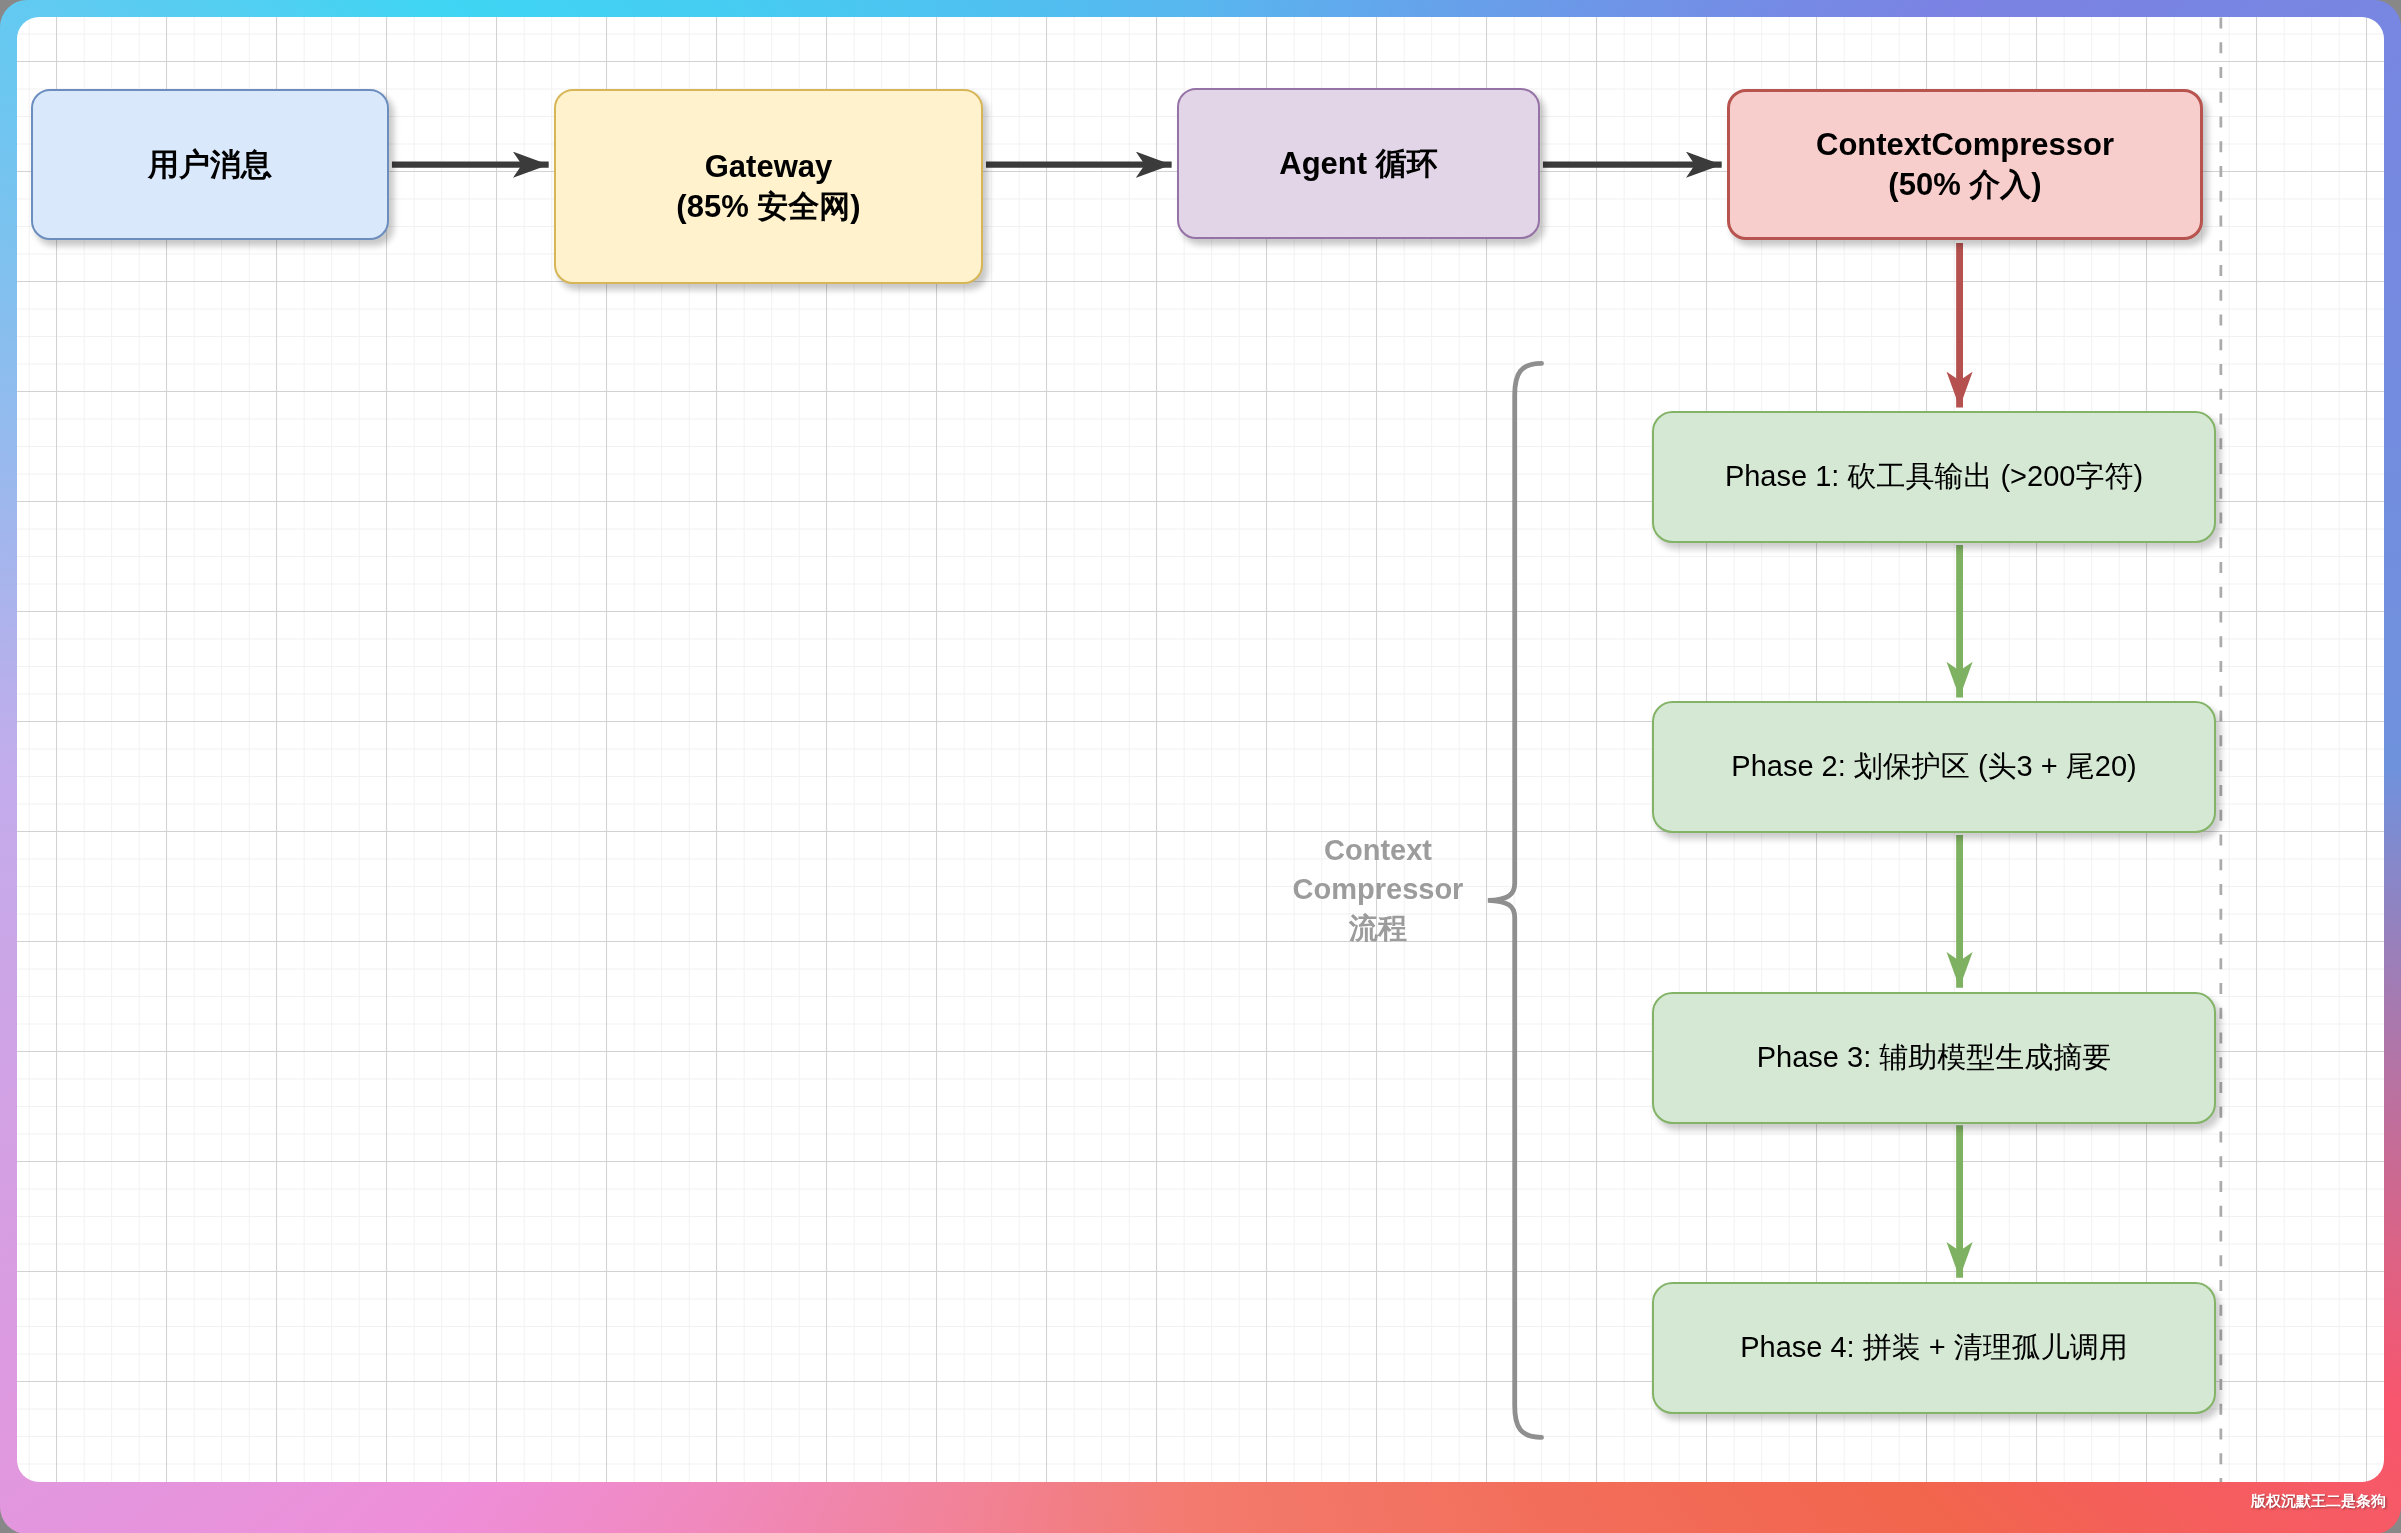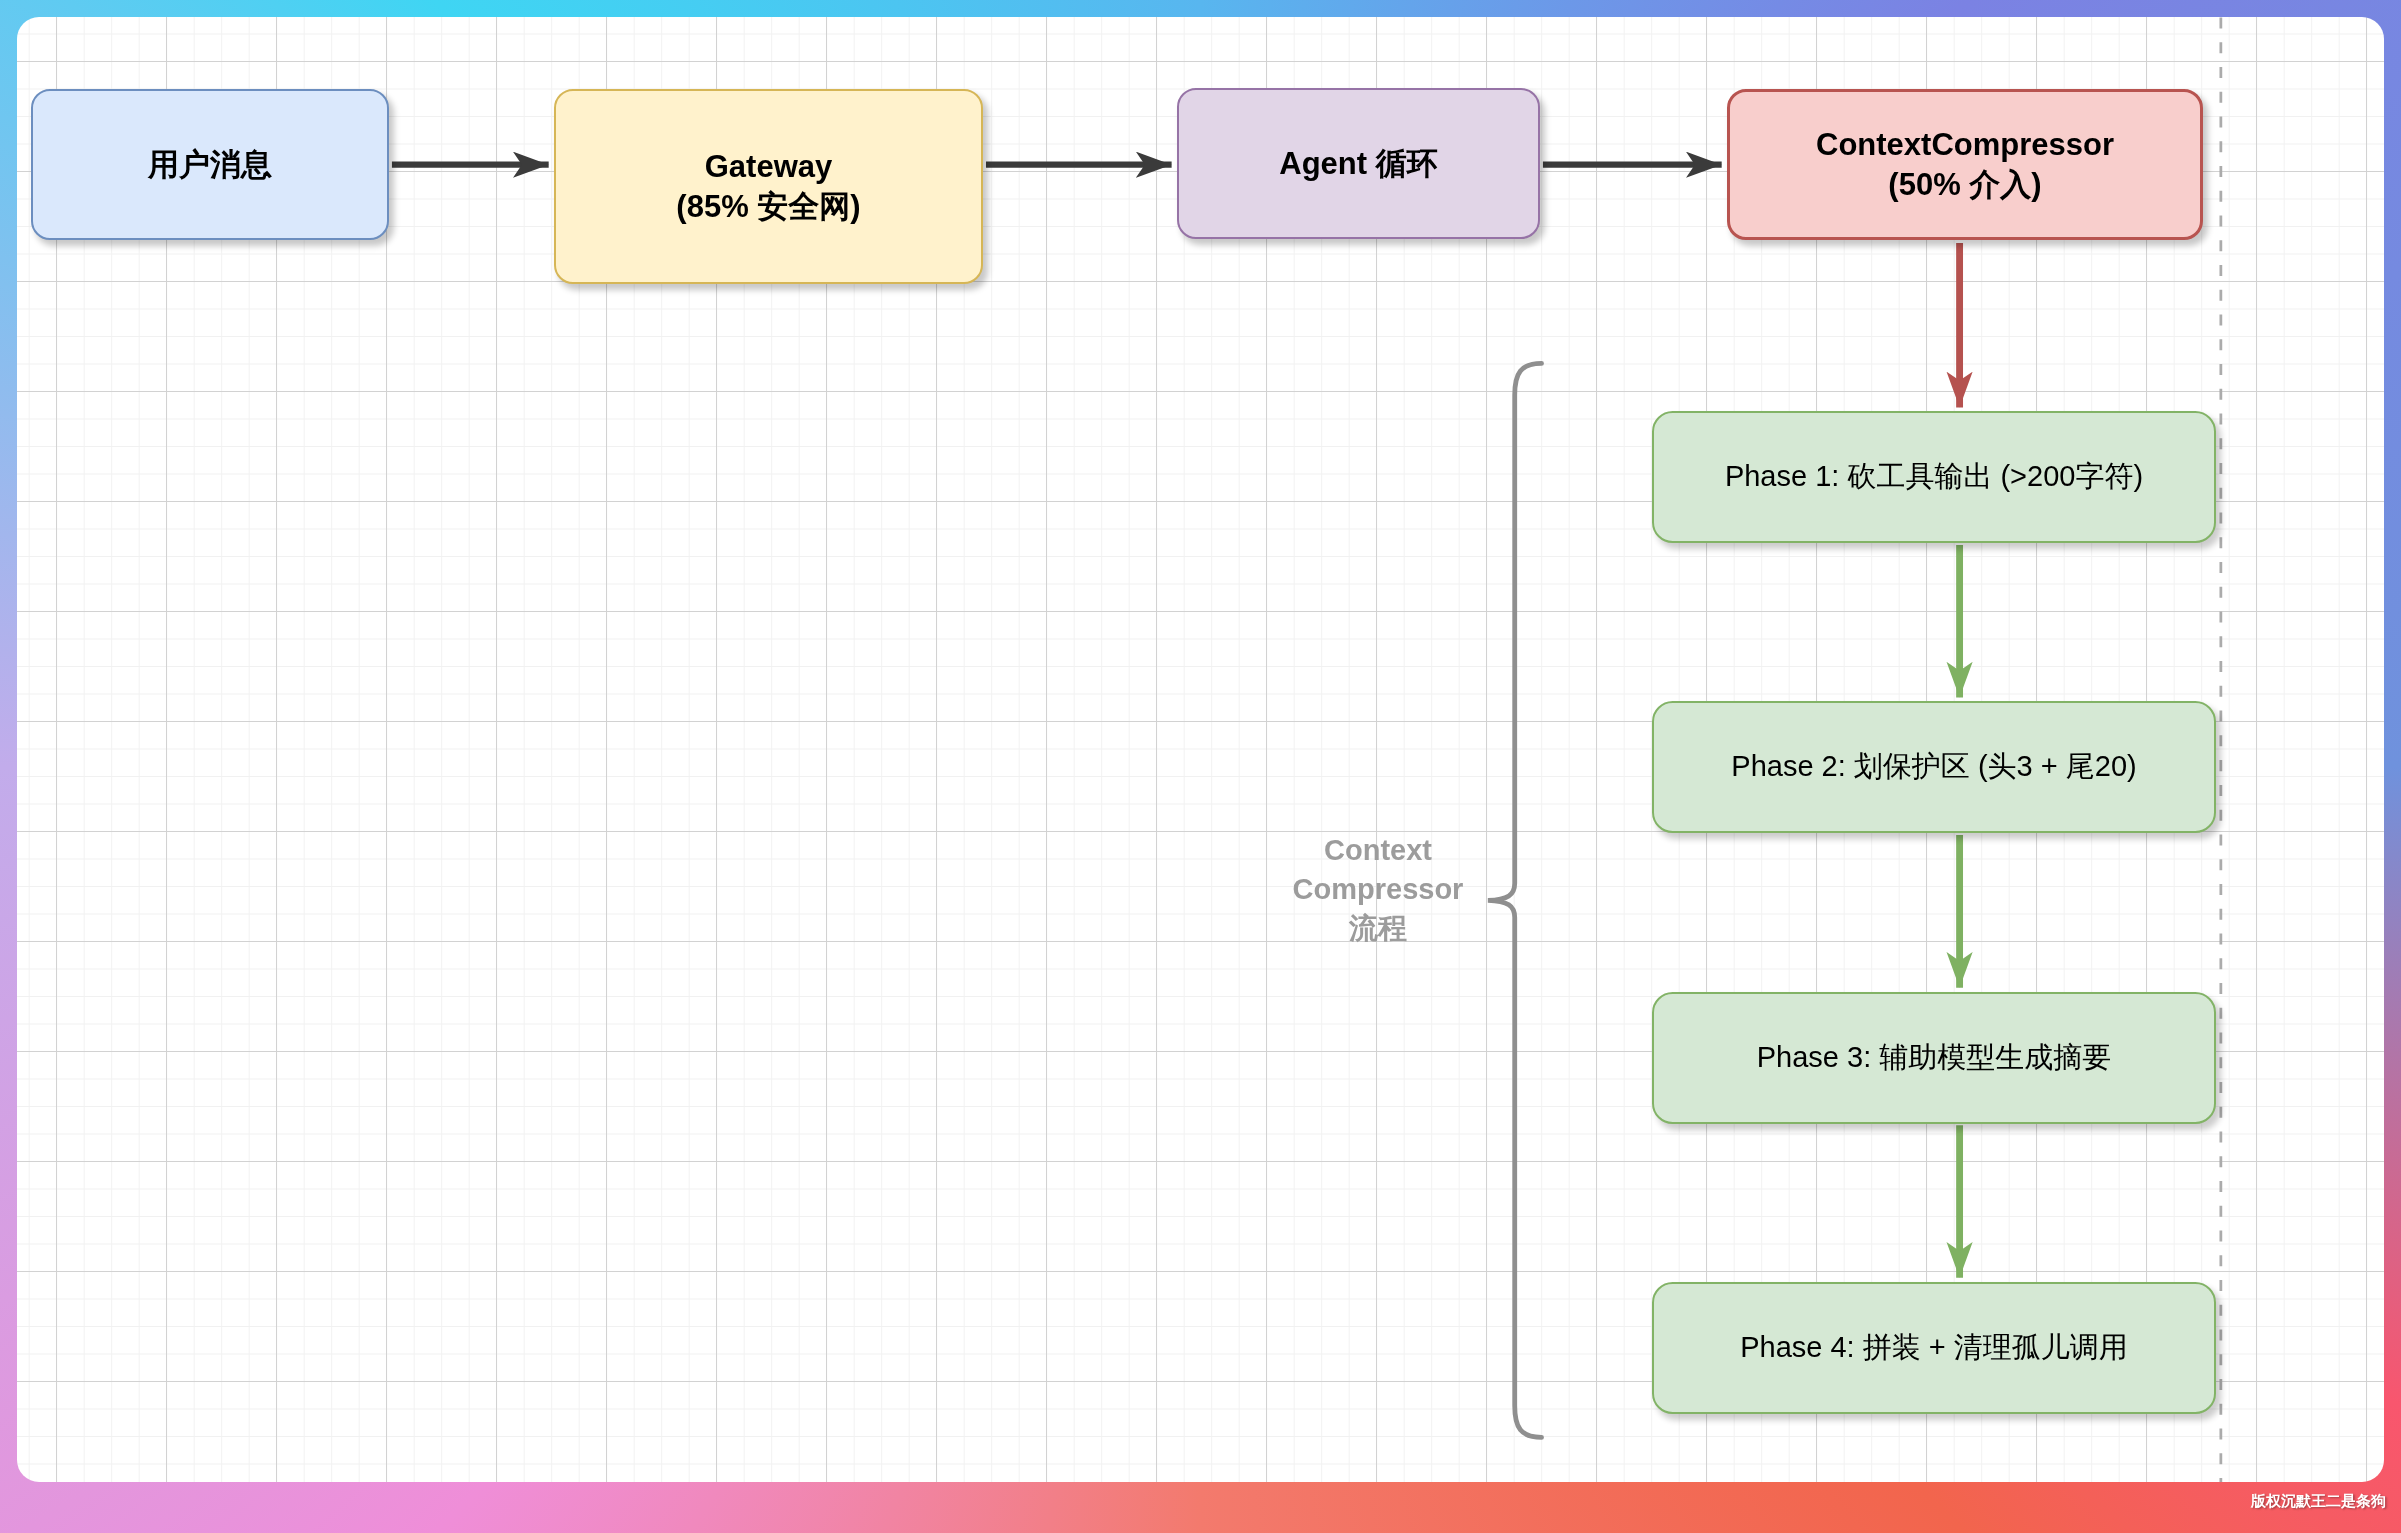--- a/index.html
+++ b/index.html
@@ -13,20 +13,21 @@
       #58b6ef 0deg,
       #7b82e3 45deg,
       #6f92dd 90deg,
       #f8566e 118deg,
       #f2654d 135deg,
       #f37a6d 180deg,
       #ef8ed8 225deg,
       #c2aceb 270deg,
       #3fd5f3 315deg,
       #58b6ef 360deg);
+    border-radius:27px;
   }
   
   .sheet{
     position:absolute;left:17px;top:17px;width:2367px;height:1465px;
     background-color:#ffffff;border-radius:22px;overflow:hidden;
     background-image:
       linear-gradient(#d2d2d2 1.4px, transparent 1.4px),
       linear-gradient(90deg,#d2d2d2 1.4px, transparent 1.4px),
       linear-gradient(#f1f1f1 1.4px, transparent 1.4px),
       linear-gradient(90deg,#f1f1f1 1.4px, transparent 1.4px);

